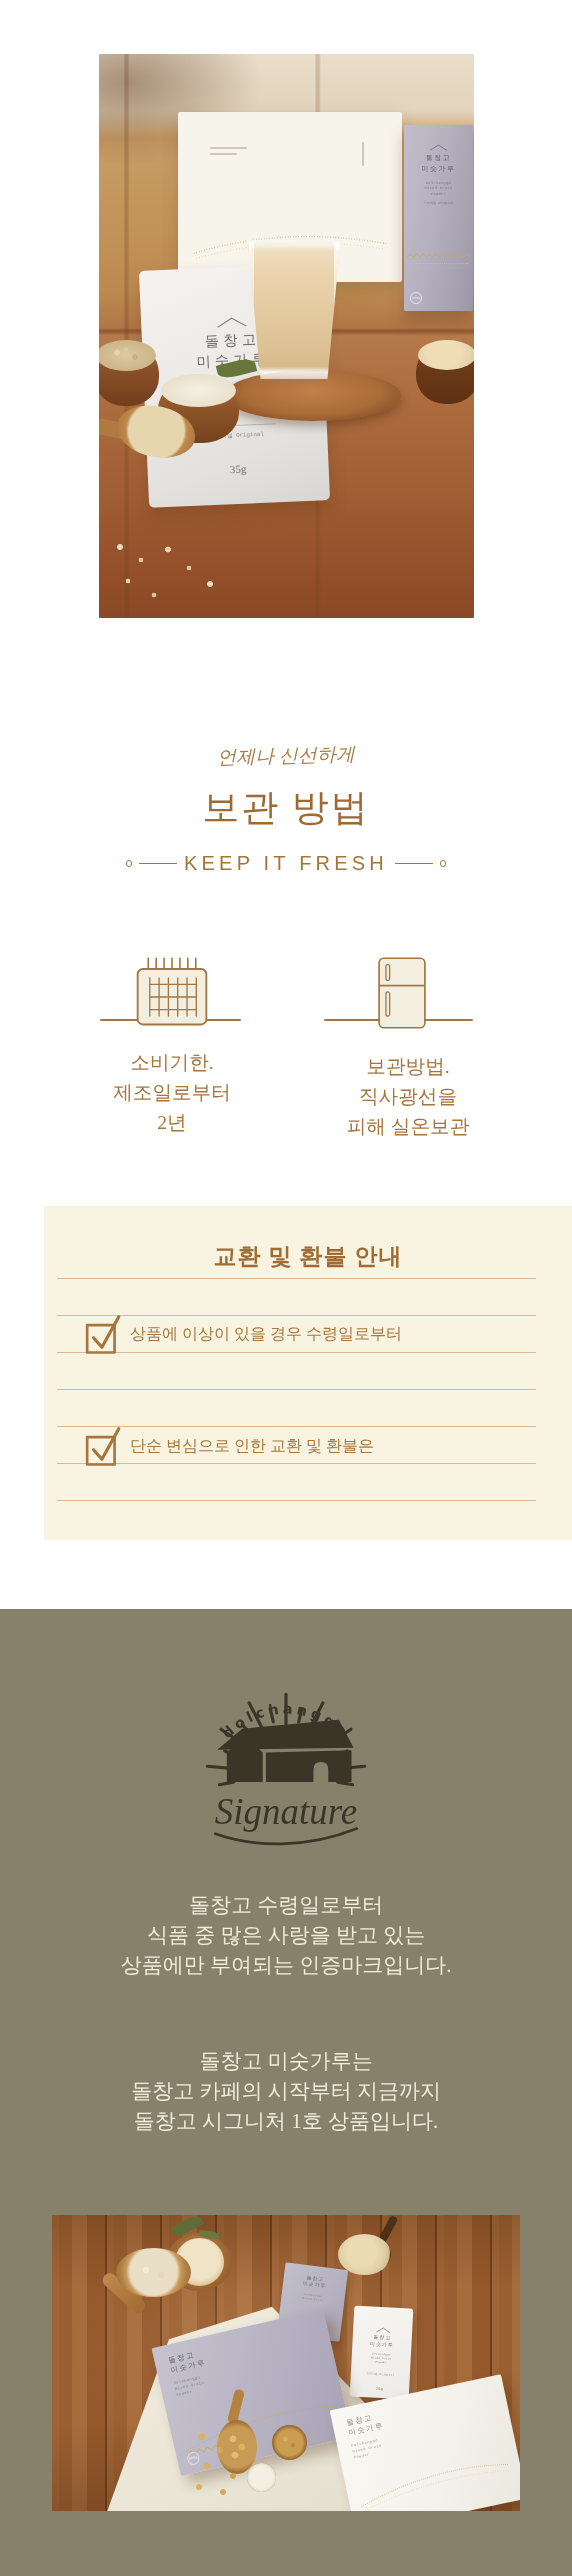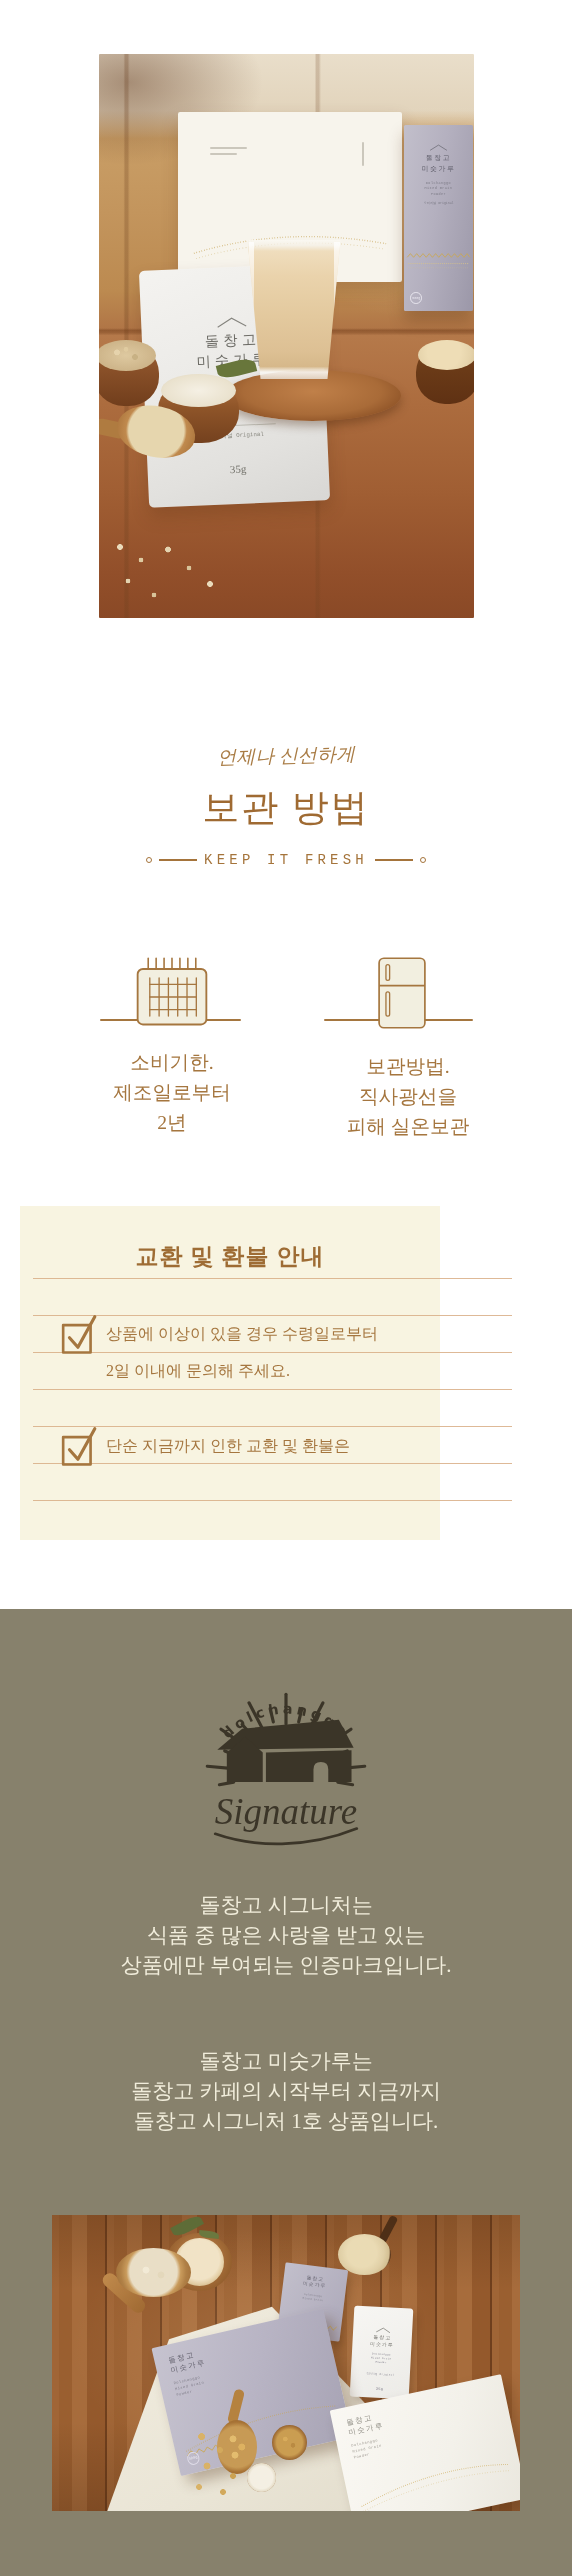--- a/index.html
+++ b/index.html
@@ -73,26 +73,26 @@
       radial-gradient(circle at 24px 50px,#E4D4B0 0 2.1px,transparent 2.6px),
       radial-gradient(circle at 106px 53px,#EADCBC 0 2.6px,transparent 3.2px),
       radial-gradient(circle at 50px 64px,#D8C49A 0 2.1px,transparent 2.6px); }
 
   
   .tagline { left:0; top:743px; width:572px; text-align:center; font-size:19px; font-style:italic; color:#A97C45; transform:rotate(-1.5deg); }
   .sec-title { left:0; top:783px; width:572px; text-align:center; font-size:37px; font-weight:400; color:#9F6A32; letter-spacing:2.1px; }
   .keep-row { left:0; top:852px; width:572px; display:flex; justify-content:center; align-items:center; gap:6.9px; }
   .keep-ring { width:6.4px; height:6.4px; border:1.3px solid #A5743B; border-radius:50%; }
   .keep-line { width:38px; height:1.3px; background:#A5743B; }
-  .keep-text { font-family:Liberation Mono, monospace; font-size:14px; letter-spacing:4.2px; color:#A5743B; }
+  .keep-text { font-family:Liberation Sans, sans-serif; font-size:20px; letter-spacing:4.2px; color:#A5743B; }
   .ground-line { height:1.6px; background:#A5763F; border-radius:1.1px; }
   .caption { width:170px; text-align:center; font-size:19.6px; line-height:30px; color:#A5763F; }
 
   
-  #refund { left:20px; top:1206px; width:420px; height:334px; background:#F8F4E1; }
+  #refund { left:44px; top:1206px; width:528px; height:334px; background:#F8F4E1; }
   .refund-title { position:absolute; left:0; top:35px; width:100%; text-align:center; font-size:23px; font-weight:700; color:#9E6C34; letter-spacing:1.1px; }
   .rule { position:absolute; left:13.2px; width:479px; height:1.1px; background:#D8AD85; opacity:.85; }
   .refund-line { position:absolute; left:86px; width:403px; font-size:16px; line-height:29px; color:#A5763F; }
   .cbx { position:absolute; left:40px; width:39px; height:45px; }
 
   
   #olive { left:0; top:1609px; width:572px; height:967px; background:#87816C; }
   .sig-script { left:180px; top:1790px; width:212px; text-align:center; font-size:37px; font-style:italic; color:#3B3528; }
   .para { left:0; width:572px; text-align:center; font-size:21px; line-height:30px; color:#F1EDDB; }
 
@@ -291,27 +291,26 @@
     <div class="rule" style="top:183px;"></div>
     <div class="rule" style="top:220px;"></div>
     <div class="rule" style="top:257px;"></div>
     <div class="rule" style="top:294px;"></div>
 
     <svg class="cbx" style="top:104px;" viewBox="0 0 74 84">
       <rect x="6" y="28" width="52" height="52" fill="none" stroke="#A5763F" stroke-width="5" stroke-linejoin="round"></rect>
       <path d="M18 52 L34 70 L66 12" fill="none" stroke="#A5763F" stroke-width="6" stroke-linecap="round" stroke-linejoin="round"></path>
     </svg>
     <div class="refund-line" style="top:113px;">상품에 이상이 있을 경우 수령일로부터</div>
-    <div class="refund-line" style="top:150px;">2일 이내에 문의해 주세요.</div>
 
     <svg class="cbx" style="top:216px;" viewBox="0 0 74 84">
       <rect x="6" y="28" width="52" height="52" fill="none" stroke="#A5763F" stroke-width="5" stroke-linejoin="round"></rect>
       <path d="M18 52 L34 70 L66 12" fill="none" stroke="#A5763F" stroke-width="6" stroke-linecap="round" stroke-linejoin="round"></path>
     </svg>
-    <div class="refund-line" style="top:225px;">단순 지금까지 인한 교환 및 환불은</div>
+    <div class="refund-line" style="top:225px;">단순 변심으로 인한 교환 및 환불은</div>
   </section>
 
   <section class="abs" id="olive"></section>
 
   <svg class="abs" style="left:180px;top:1669px;" width="212" height="177" viewBox="0 0 400 335">
     <defs>
         <path id="arcpath" d="M 55 200 A 148.8 148.8 0 0 1 345 200" fill="none"></path>
       </defs>
     <text font-family="DejaVu Sans, sans-serif" font-size="27" font-weight="bold" letter-spacing="7" fill="#3B3528">
       <textPath href="#arcpath" startOffset="50%" text-anchor="middle">dolchanggo</textPath>
@@ -337,21 +336,21 @@
       <polygon points="70,153 117,113 300,96 328,149"></polygon>
       <polygon points="88,158 123,128 156,158 156,214 88,214"></polygon>
       <polygon points="162,158 324,154 324,214 162,214"></polygon>
     </g>
     <path d="M252 214 v-24 q0 -14 14 -14 q14 0 14 14 v24 z" fill="#87816C"></path>
     <path d="M66 312 C 140 338, 240 340, 334 302" fill="none" stroke="#3B3528" stroke-width="5" stroke-linecap="round"></path>
   </svg>
   <div class="abs sig-script">Signature</div>
 
   <div class="abs para" style="top:1890px;">
-    <div>돌창고 시그니처는</div>
+    <div>돌창고 수령일로부터</div>
     <div>식품 중 많은 사랑을 받고 있는</div>
     <div>상품에만 부여되는 인증마크입니다.</div>
   </div>
   <div class="abs para" style="top:2046px;">
     <div>돌창고 미숫가루는</div>
     <div>돌창고 카페의 시작부터 지금까지</div>
     <div>돌창고 시그니처 1호 상품입니다.</div>
   </div>
 
   <section class="abs" id="photo2">

